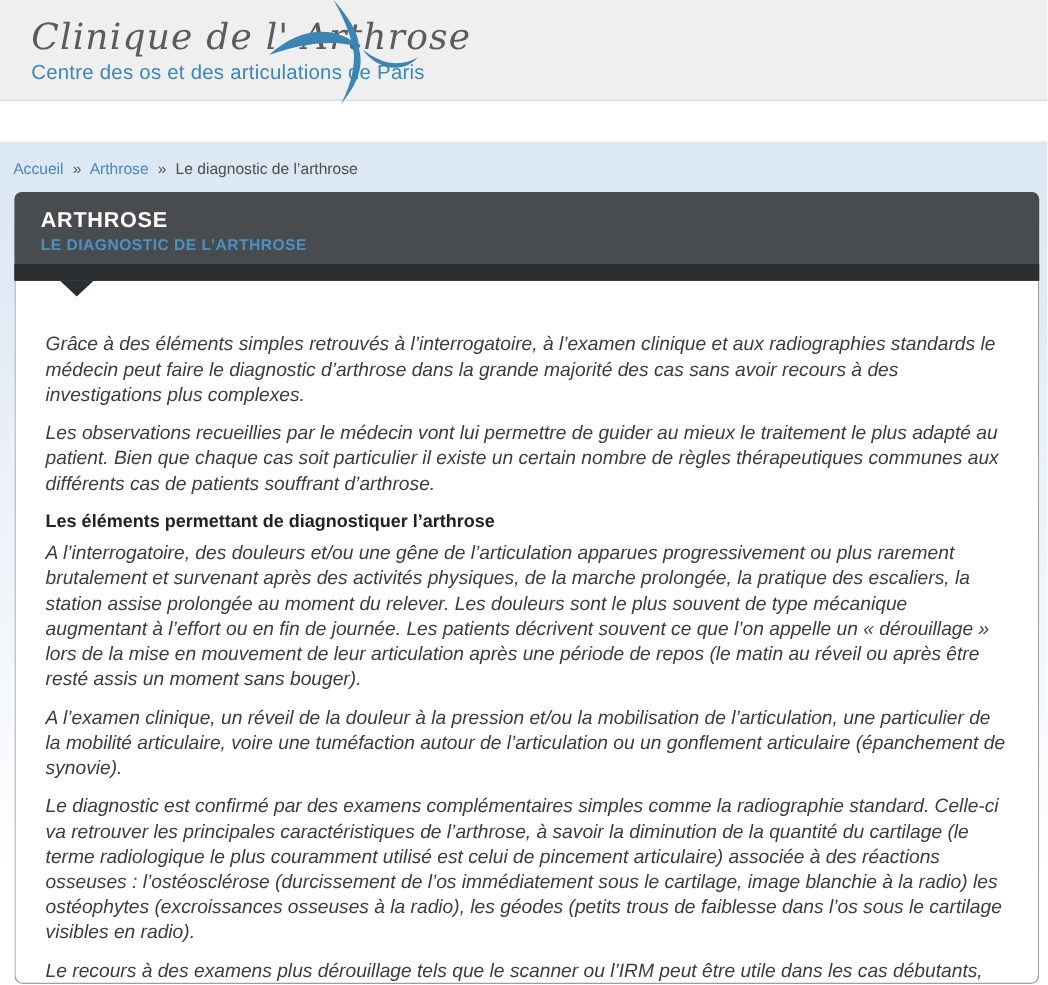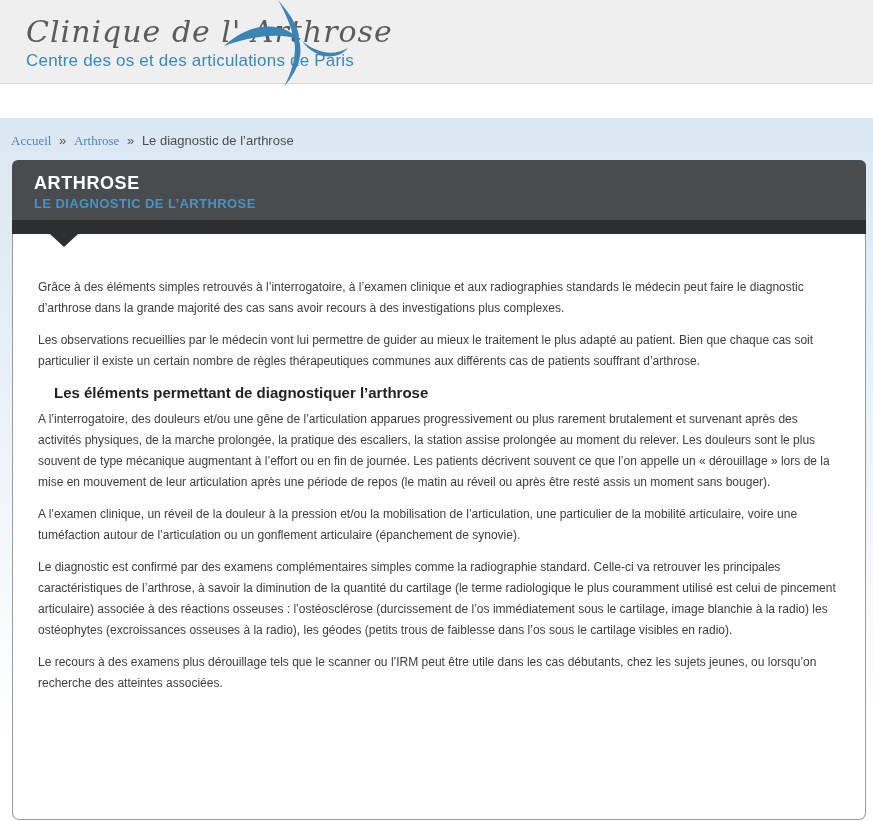--- a/index.html
+++ b/index.html
@@ -63,21 +63,20 @@
   .breadcrumb {
     padding: 15px 0 0 11px;
     font-size: 13px;
     color: #4d4d4d;
     height: 15px;
   }
   .breadcrumb a {
     color: #4a86b8;
     text-decoration: none;
     cursor: pointer;
-    font-family: Liberation Serif, serif;
   }
   .breadcrumb .sep {
     color: #555;
     margin: 0 4px;
   }
 
   
   .banner {
     margin: 12px 7px 0 12px;
     border-radius: 6px 6px 0 0;
@@ -124,26 +123,27 @@
     border: 1px solid #9c9c9c;
     border-top: none;
     border-radius: 0 0 7px 7px;
     height: 586px;
     box-sizing: border-box;
     padding: 43px 24px 0 25px;
     color: #3c3c3c;
   }
   .card p {
     margin: 0 0 11px 0;
-    font-size: 12px;
+    font-size: 16px;
     line-height: 21px;
     max-width: 806px;
+    font-style: italic;
   }
   .card h3 {
-    margin: 11px 0 7px 16px;
+    margin: 11px 0 7px 0;
     font-size: 15px;
     line-height: 19px;
     color: #222222;
   }
 </style>
 </head>
 <body>
 
 <div>
 

